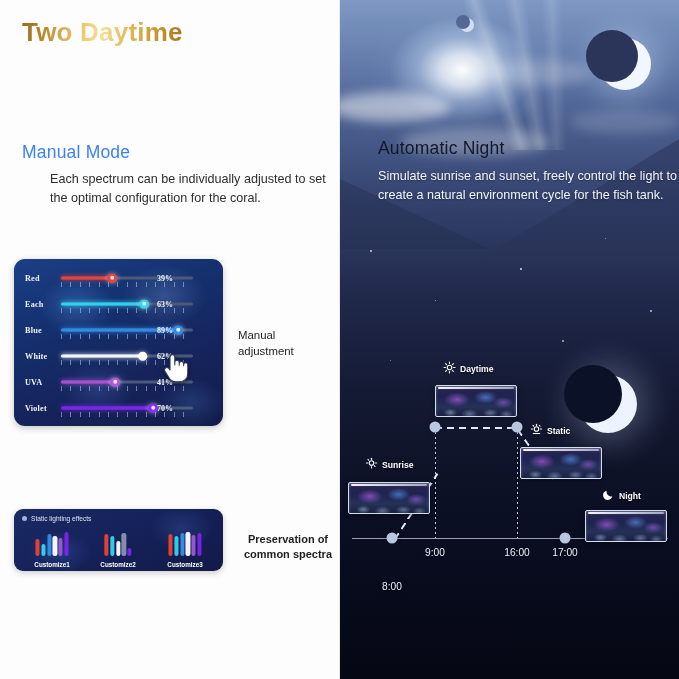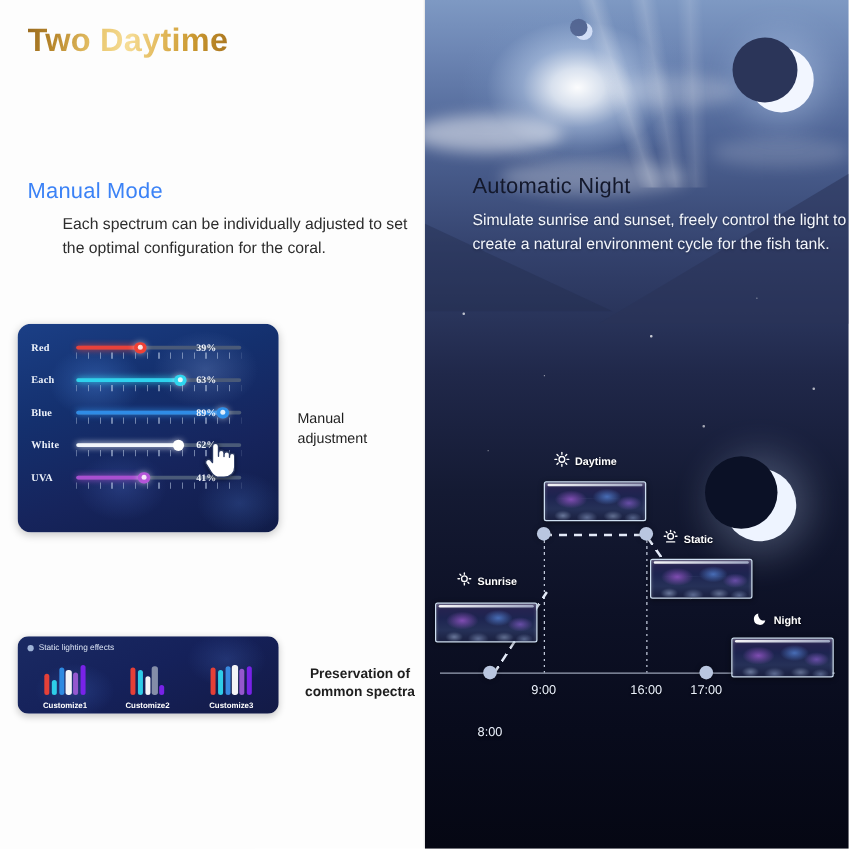--- a/index.html
+++ b/index.html
@@ -292,20 +292,29 @@
           <div class="spct">62%</div>
         </div>
         <div class="srow" style="top: 110px;">
           <div class="slabel">UVA</div>
           <div class="strack">
             <div class="sfill" style="width: 41%; background: rgb(168, 79, 208); box-shadow: rgb(168, 79, 208) 0px 0px 5px;"></div>
             <div class="sthumb" style="left: 41%; background: rgb(180, 85, 216);"></div>
           </div>
           <div class="sticks"></div>
           <div class="spct">41%</div>
+        </div>
+        <div class="srow" style="top: 136px;">
+          <div class="slabel">Violet</div>
+          <div class="strack">
+            <div class="sfill" style="width: 70%; background: rgb(125, 35, 239); box-shadow: rgb(125, 35, 239) 0px 0px 5px;"></div>
+            <div class="sthumb" style="left: 70%; background: rgb(139, 46, 245);"></div>
+          </div>
+          <div class="sticks"></div>
+          <div class="spct">70%</div>
         </div>
       </div>
 
     <svg class="hand-cursor" viewBox="0 0 28 34">
       <path d="M10 20 L10 7 a2.4 2.4 0 0 1 4.8 0 L14.8 15 l0 -2.6 a2.2 2.2 0 0 1 4.4 0 l0 2.8 l0 -1.6 a2.2 2.2 0 0 1 4.4 0 l0 2.2 l0 -1 a2.1 2.1 0 0 1 4.2 0 l0 8.6 c0 5 -3.4 8.4 -8.6 8.4 l-3.6 0 c-3.2 0 -5 -1.4 -6.6 -4 l-4.2 -6.8 a2.4 2.4 0 0 1 3.6 -3 Z" fill="#ffffff" stroke="#2b3a63" stroke-width="1.1" stroke-linejoin="round"></path>
     </svg>
 
     <div class="manual-adjust-label">Manual adjustment</div>
 
     <div class="preset-card" id="preset-card">

